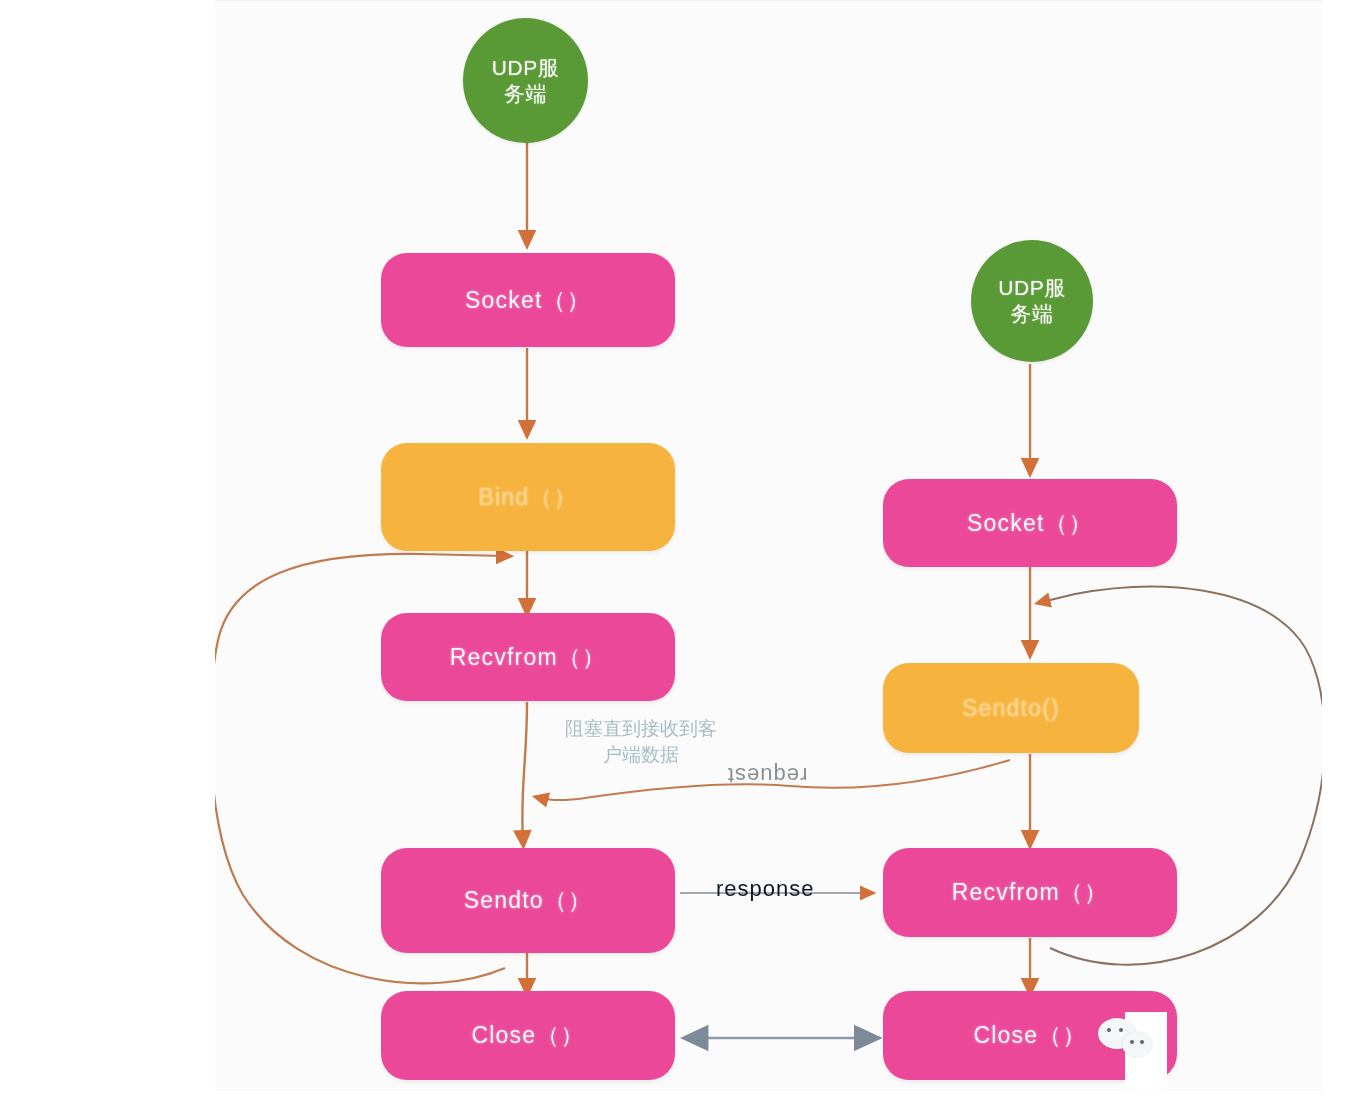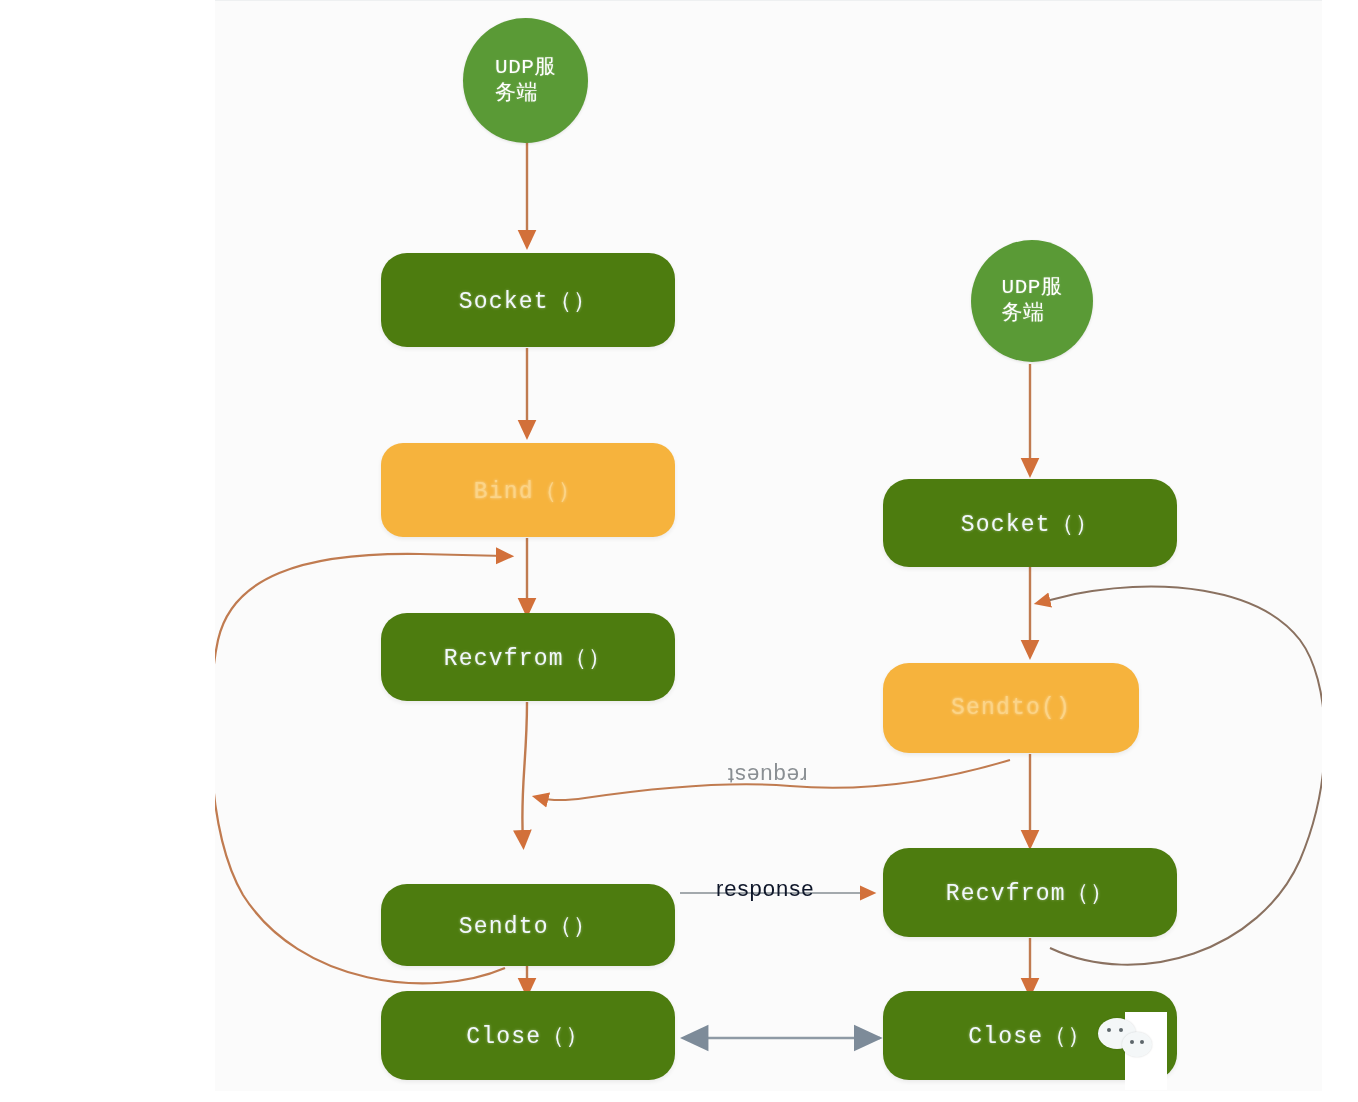--- a/index.html
+++ b/index.html
@@ -45,21 +45,21 @@
     height: 1102px;
     pointer-events: none;
   }
 
   .node {
     position: absolute;
     box-sizing: border-box;
     display: flex;
     align-items: center;
     justify-content: center;
-    font-family: Liberation Mono, monospace;
+    text-align: center;
   }
 
   .circle-node {
     border-radius: 50%;
     background: #5a9a36;
     color: #ffffff;
     font-size: 21px;
     line-height: 1.22;
     letter-spacing: 0.5px;
     text-shadow: 0 0 2px rgba(255,255,255,.35);
@@ -67,21 +67,21 @@
   }
   .circle-node .cl { display: block; }
 
   .box-node {
     border-radius: 26px;
     font-size: 23px;
     letter-spacing: 1.2px;
     box-shadow: 0 2px 4px rgba(0,0,0,0.07);
   }
   .box-blue {
-    background: #4d7c0f;
+    background: #ec4899;
     color: #f2f8fc;
     text-shadow: 0 0 3px rgba(255,255,255,0.45);
   }
   .box-orange {
     background: #f6b33d;
     color: #fbd488;
     text-shadow: 0 0 3px rgba(255,255,255,0.55);
   }
 
   .edge-label {
@@ -202,29 +202,29 @@
     <div>
       <span class="cl">UDP服</span>
       <span class="cl">务端</span>
     </div>
   </div>
 
   <div class="node box-node box-blue" style="left:381px; top:253px; width:294px; height:94px;">
     <span>Socket（）</span>
   </div>
 
-  <div class="node box-node box-orange" style="left:381px; top:443px; width:294px; height:94px;border-radius:22px;">
+  <div class="node box-node box-orange" style="left:381px; top:443px; width:294px; height:108px;">
     <span>Bind（）</span>
   </div>
 
   <div class="node box-node box-blue" style="left:381px; top:613px; width:294px; height:88px;">
     <span>Recvfrom（）</span>
   </div>
 
-  <div class="node box-node box-blue" style="left:381px; top:848px; width:294px; height:82px;margin-top:36px;">
+  <div class="node box-node box-blue" style="left:381px; top:848px; width:294px; height:105px;">
     <span>Sendto（）</span>
   </div>
 
   <div class="node box-node box-blue" style="left:381px; top:991px; width:294px; height:89px;">
     <span>Close（）</span>
   </div>
 
   <div class="node circle-node" style="left:971px; top:240px; width:122px; height:122px;">
     <div>
       <span class="cl">UDP服</span>
@@ -241,20 +241,24 @@
   </div>
 
   <div class="node box-node box-blue" style="left:883px; top:848px; width:294px; height:89px;">
     <span>Recvfrom（）</span>
   </div>
 
   <div class="node box-node box-blue" style="left:883px; top:991px; width:294px; height:89px;">
     <span>Close（）</span>
   </div>
 
+  <div class="cn-note" style="left:565px; top:716px;">
+    <div>阻塞直到接收到客</div>
+    <div>户端数据</div>
+  </div>
 
   <div class="edge-label flipped" style="left:727px; top:762px;">request</div>
 
   <div class="edge-label" style="left:716px; top:876px;">response</div>
 
   <div class="wm-notch"></div>
   <div class="wm">
     <div class="bub big">
         <span class="eye" style="left:9px; top:10px;"></span>
         <span class="eye" style="left:21px; top:10px;"></span>

